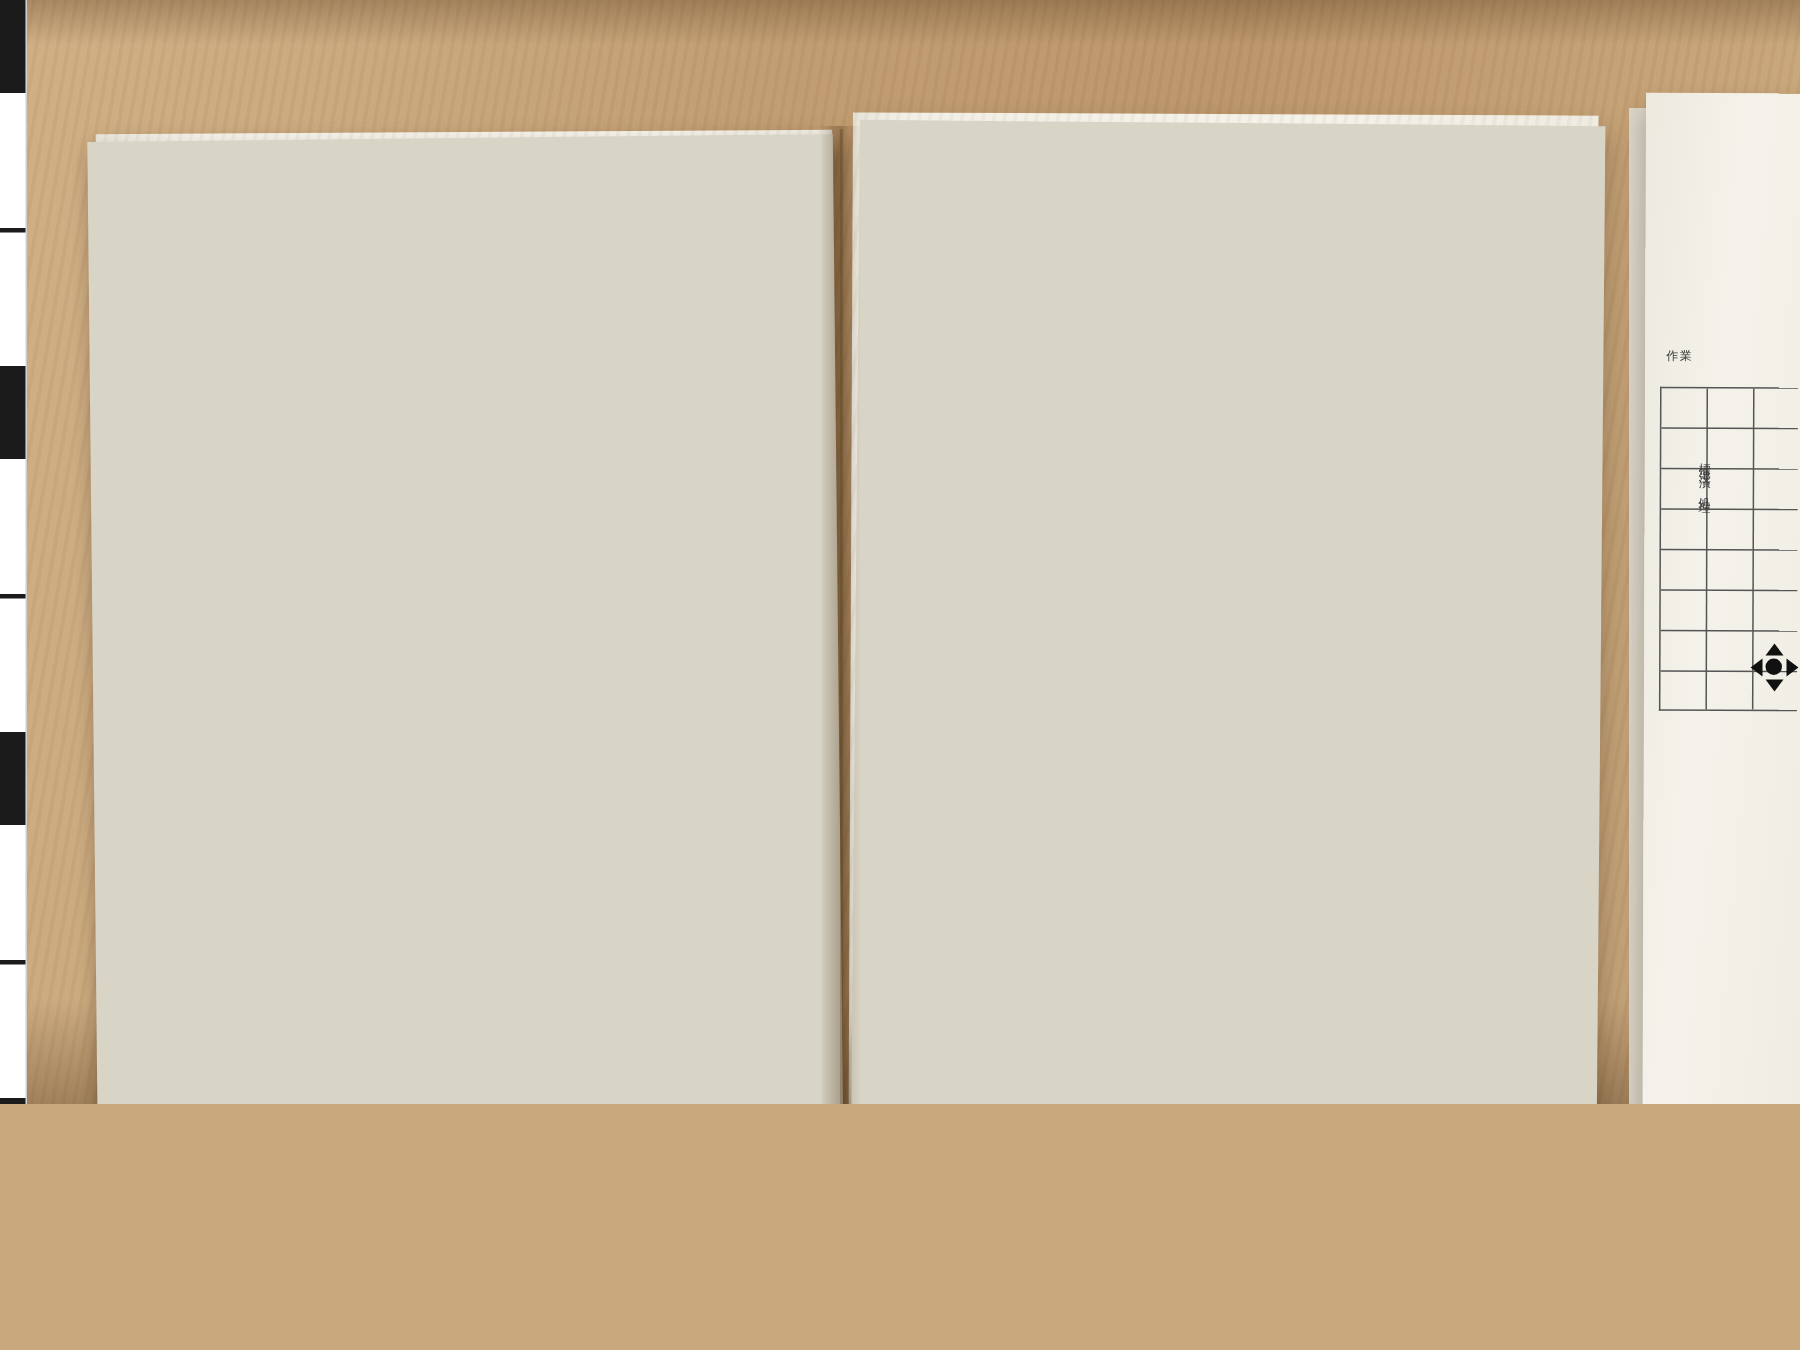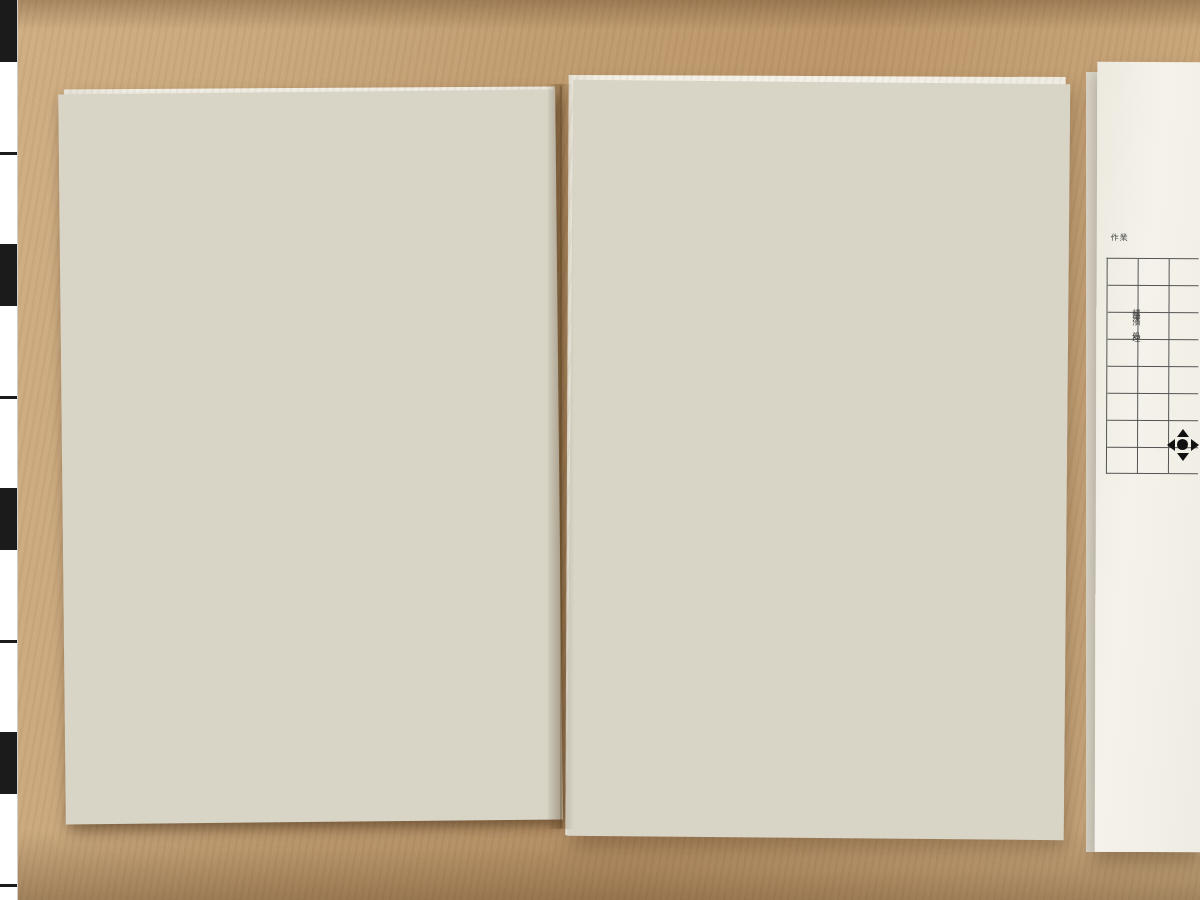--- a/index.html
+++ b/index.html
@@ -9,21 +9,21 @@
   body {
     width: 1200px;
     height: 900px;
     overflow: hidden;
     background: #c8a87c;
     font-family: "Liberation Sans", sans-serif;
   }
   #scene {
     position: relative;
     width: 1200px;
-    height: 900px;
+    height: 736px;
     background: linear-gradient(105deg, #cfae83 0%, #c9a87d 18%, #c09c70 38%, #bb9569 60%, #c6a377 82%, #cdad82 100%);
     overflow: hidden;
   }
   
   #scene::before {
     content: "";
     position: absolute;
     inset: 0;
     background:
       repeating-linear-gradient(100deg, rgba(120,80,40,0.05) 0px, rgba(120,80,40,0.05) 2px, rgba(255,230,200,0.03) 3px, rgba(255,230,200,0.03) 7px);

